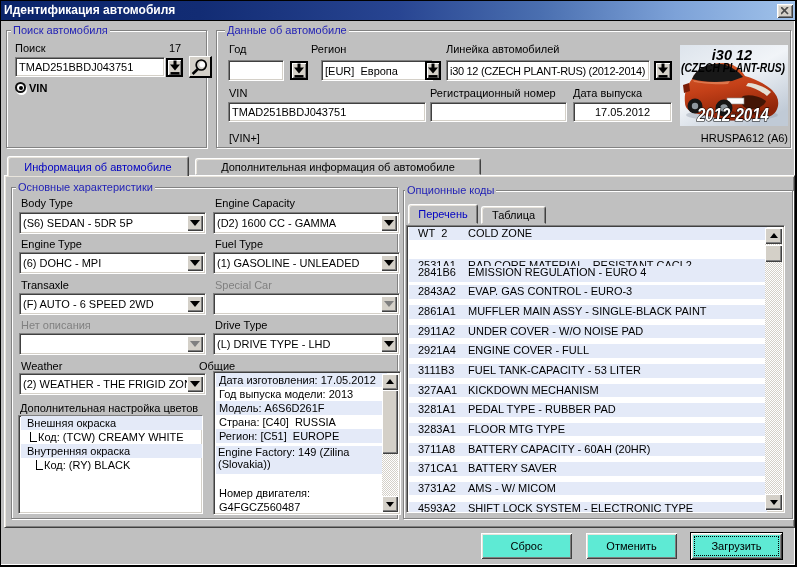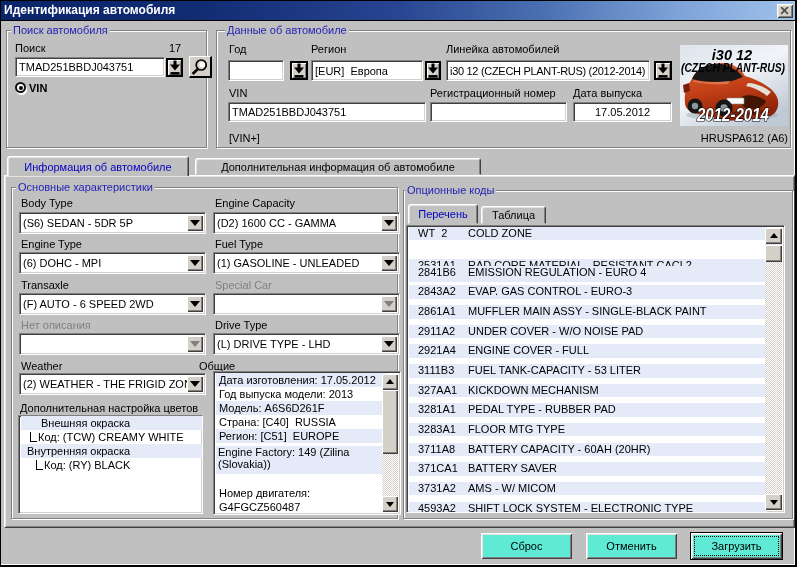--- a/index.html
+++ b/index.html
@@ -89,21 +89,21 @@
 <div class="lbl" style="left:228px;top:42px;">Год</div>
 <div class="ab ed" style="left:227px;top:59px;width:56px;height:21px;"></div>
 <div class="ab dd" style="left:289px;top:60px;width:17.5px;height:19px;">
     <svg width="13" height="15" viewBox="0 0 13 15">
       <rect x="5" y="0.5" width="3" height="5" fill="#000"></rect>
       <path d="M1.5 4.5 L11.5 4.5 L6.5 10.5 Z" fill="#000"></path>
       <rect x="2" y="12" width="9" height="2.5" fill="#000"></rect>
     </svg>
   </div>
 <div class="lbl" style="left:310px;top:42px;">Регион</div>
-<div class="ab ed" style="left:310px;top:59px;width:112px;height:21px;">
+<div class="ab ed" style="left:320px;top:59px;width:112px;height:21px;">
     <div class="tx">[EUR]&nbsp; Европа</div>
   </div>
 <div class="ab dd" style="left:424px;top:60px;width:16px;height:19px;">
     <svg width="13" height="15" viewBox="0 0 13 15">
       <rect x="5" y="0.5" width="3" height="5" fill="#000"></rect>
       <path d="M1.5 4.5 L11.5 4.5 L6.5 10.5 Z" fill="#000"></path>
       <rect x="2" y="12" width="9" height="2.5" fill="#000"></rect>
     </svg>
   </div>
 <div class="lbl" style="left:445px;top:42px;">Линейка автомобилей</div>
@@ -251,21 +251,21 @@
       </div>
     <div class="sbb ab" style="left:0;top:16px;width:16px;height:64px;"></div>
     <div class="sbb ab" style="left:0;bottom:0;width:16px;height:16px;">
         <div class="sa dn"></div>
       </div>
   </div>
 </div>
 
 <div class="lbl" style="left:19px;top:401px;">Дополнительная настройка цветов</div>
 <div class="ab ed" style="left:17px;top:414px;width:185px;height:99px;">
-  <div class="row prow" style="top:0;left:2px;width:181px;height:14px;padding-left:20px;line-height:14px;box-sizing:border-box;">Внешняя окраска</div>
+  <div class="row prow" style="top:0;left:2px;width:181px;height:14px;padding-left:6px;line-height:14px;box-sizing:border-box;">Внешняя окраска</div>
   <div class="row" style="top:14px;left:2px;width:181px;height:14px;padding-left:9px;line-height:14px;box-sizing:border-box;"><span class="tl"></span>Код: (TCW) CREAMY WHITE</div>
   <div class="row prow" style="top:28px;left:2px;width:181px;height:14px;padding-left:6px;line-height:14px;box-sizing:border-box;">Внутренняя окраска</div>
   <div class="row" style="top:42px;left:2px;width:181px;height:14px;padding-left:15px;line-height:14px;box-sizing:border-box;"><span class="tl"></span>Код: (RY) BLACK</div>
 </div>
 
 <div class="ab gb" style="left:402px;top:189px;width:390px;height:329px;">
   <div class="gbt" style="left:1px;padding:0 2px;">Опционные коды</div>
 </div>
 <div class="ab tab" style="left:480px;top:205px;width:65px;height:18px;">Таблица</div>
 <div class="ab tab" style="left:407px;top:203px;width:70px;height:20px;color:#0202c2;z-index:3;">Перечень</div>

